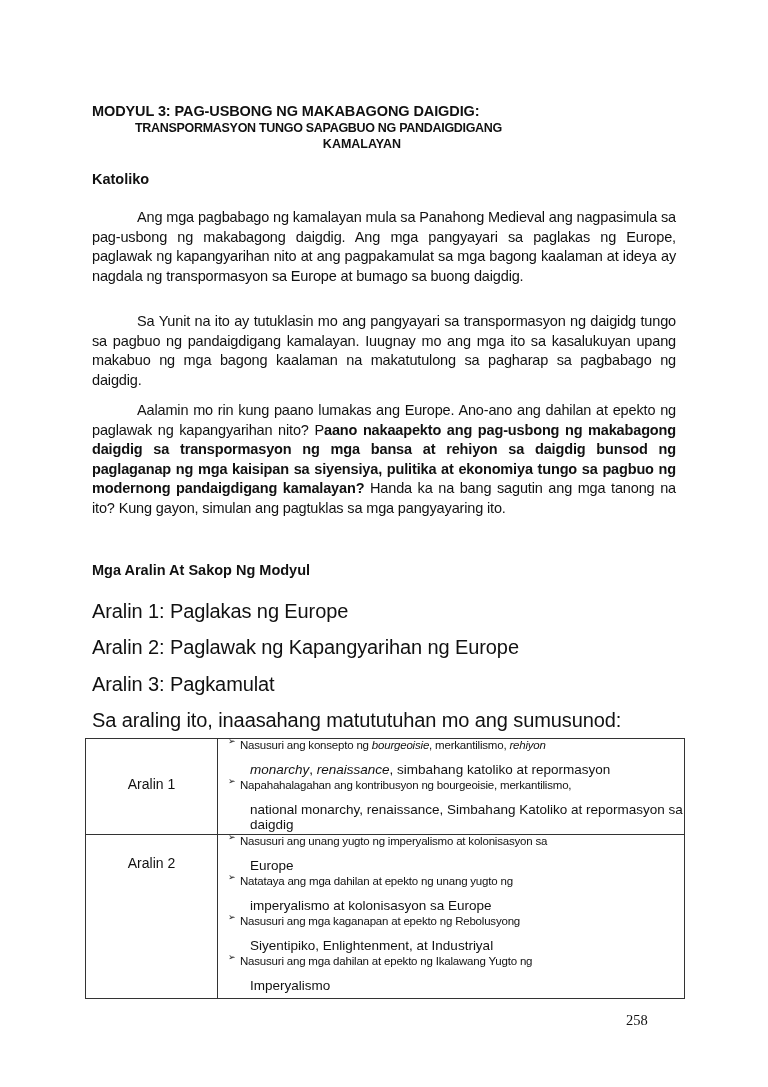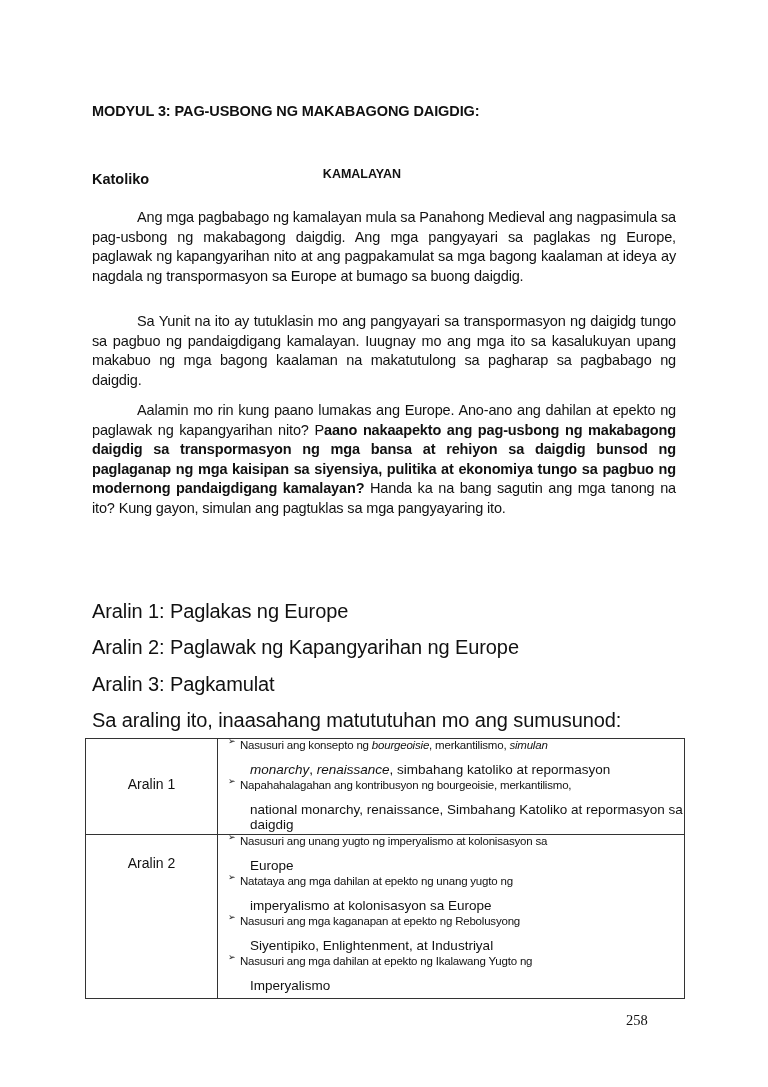--- a/index.html
+++ b/index.html
@@ -12,21 +12,21 @@
     .title1 {
       position: absolute; left: 92px; top: 95px;
       font-weight: bold; font-size: 14.5px; letter-spacing: -0.1px;
     }
     .title2 {
       position: absolute; left: 135px; top: 113px;
       font-weight: bold; font-size: 12.5px; letter-spacing: -0.3px;
     }
     .title3 {
       position: absolute; left: 92px; width: 500px; top: 129px; text-align: center;
-      font-weight: bold; font-size: 12.5px; padding-left: 40px; box-sizing: border-box; margin-top: 30px;
+      font-weight: bold; font-size: 12.5px; padding-left: 40px; box-sizing: border-box;
     }
 
     .h-section {
       position: absolute; left: 92px; font-weight: bold; font-size: 14.5px;
     }
 
     .para {
       position: absolute; left: 92px; width: 584px;
       font-size: 14.5px; line-height: 19.6px; text-align: justify;
       text-indent: 45px; letter-spacing: -0.15px;
@@ -61,45 +61,47 @@
       position: absolute; left: 626px; top: 1004px;
       font-family: "Liberation Serif", serif; font-size: 14.5px;
     }
   </style>
 </head>
 <body>
 
 <div class="page">
 
   <div class="title1">MODYUL 3: PAG-USBONG NG MAKABAGONG DAIGDIG:</div>
+  <div class="title2">TRANSPORMASYON TUNGO SAPAGBUO NG PANDAIGDIGANG</div>
   <div class="title3">KAMALAYAN</div>
 
   <div class="h-section" style="top:163px;">Katoliko</div>
 
   <div class="para" style="top:200px;">Ang mga pagbabago ng kamalayan mula sa Panahong Medieval ang nagpasimula sa pag-usbong ng makabagong daigdig. Ang mga pangyayari sa paglakas ng Europe, paglawak ng kapangyarihan nito at ang pagpakamulat sa mga bagong kaalaman at ideya ay nagdala ng transpormasyon sa Europe at bumago sa buong daigdig.</div>
   <div class="para" style="top:304px;">Sa Yunit na ito ay tutuklasin mo ang pangyayari sa transpormasyon ng daigidg tungo sa pagbuo ng pandaigdigang kamalayan. Iuugnay mo ang mga ito sa kasalukuyan upang makabuo ng mga bagong kaalaman na makatutulong sa pagharap sa pagbabago ng daigdig.</div>
   <div class="para" style="top:393px;"><span>Aalamin mo rin kung paano lumakas ang Europe. Ano-ano ang dahilan at epekto ng paglawak ng kapangyarihan nito? P</span><b>aano nakaapekto ang pag-usbong ng makabagong daigdig sa transpormasyon ng mga bansa at rehiyon sa daigdig bunsod ng paglaganap ng mga kaisipan sa siyensiya, pulitika at ekonomiya tungo sa pagbuo ng modernong pandaigdigang kamalayan?</b><span> Handa ka na bang sagutin ang mga tanong na ito? Kung gayon, simulan ang pagtuklas sa mga pangyayaring ito.</span></div>
 
+  <div class="h-section" style="top:554px;">Mga Aralin At Sakop Ng Modyul</div>
 
   <div class="line" style="top:592px;">Aralin 1: Paglakas ng Europe</div>
   <div class="line" style="top:628px;">Aralin 2: Paglawak ng Kapangyarihan ng Europe</div>
   <div class="line" style="top:665px;">Aralin 3: Pagkamulat</div>
   <div class="line" style="top:701px;">Sa araling ito, inaasahang matututuhan mo ang sumusunod:</div>
 
   <table class="objectives">
     <tbody>
         <tr style="height:89px;">
       <td class="lesson-cell">
         <span style="margin-top:37px;">Aralin 1</span>
       </td>
       <td class="obj-cell">
         <ul class="obj-list">
           <li class="obj-item">
             <span class="arrow">➢</span>
-            <span class="obj-first">Nasusuri ang konsepto ng <i>bourgeoisie</i>, merkantilismo, <i>simulan</i></span>
+            <span class="obj-first">Nasusuri ang konsepto ng <i>bourgeoisie</i>, merkantilismo, <i>rehiyon</i></span>
             <span class="obj-rest"><i>monarchy</i>, <i>renaissance</i>, simbahang katoliko at repormasyon</span>
           </li>
           <li class="obj-item">
             <span class="arrow">➢</span>
             <span class="obj-first">Napahahalagahan ang kontribusyon ng bourgeoisie, merkantilismo,</span>
             <span class="obj-rest">national monarchy, renaissance, Simbahang Katoliko at repormasyon sa daigdig</span>
           </li>
         </ul>
       </td>
     </tr>

